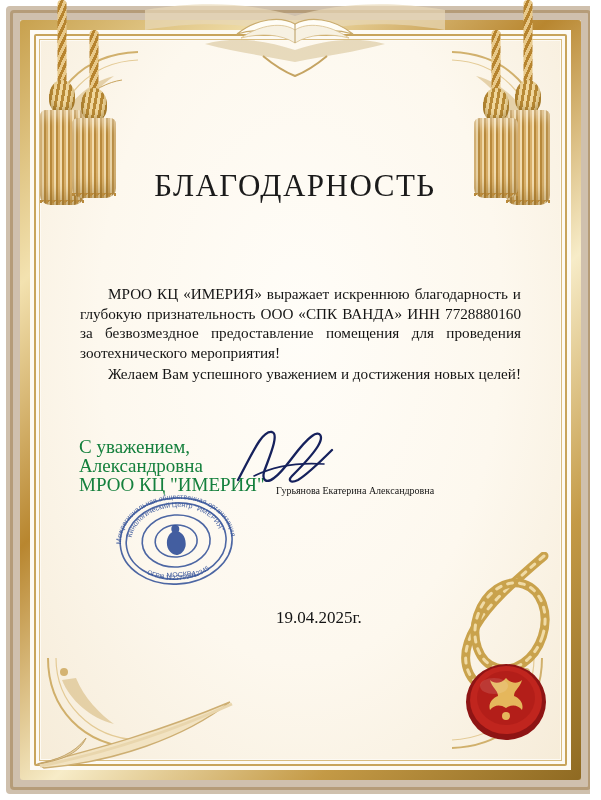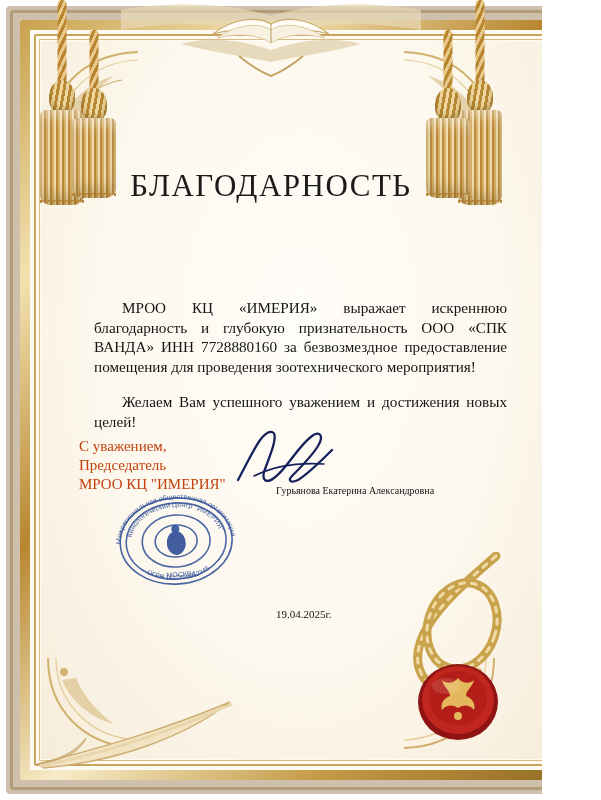--- a/index.html
+++ b/index.html
@@ -5,21 +5,21 @@
   html, body {
     margin: 0;
     padding: 0;
     background: #ffffff;
   }
   body {
     font-family: "Liberation Serif", serif;
   }
   .page {
     position: relative;
-    width: 542px;
+    width: 590px;
     height: 800px;
     overflow: hidden;
     background: #ffffff;
   }
 
   
   .frame-outer {
     position: absolute;
     left: 6px; top: 6px;
     width: 589px; height: 788px;
@@ -171,49 +171,49 @@
   .body-text {
     position: absolute;
     left: 78px;
     top: 282px;
     width: 445px;
     font-size: 15.2px;
     line-height: 19.5px;
     color: #141414;
     text-align: justify;
   }
-  .body-text p { margin: 16px; }
+  .body-text p { margin: 2px; }
   .body-text p.indent { text-indent: 28px; }
   .body-text p + p { margin-top: 0px; }
   .wish { margin-top: 2px !important; text-indent: 28px; }
 
   .signblock {
     position: absolute;
     left: 79px;
     top: 437px;
-    font-size: 15px;
+    font-size: 19px;
     line-height: 19px;
-    color: #c2410c;
+    color: #15803d;
   }
   .signblock div { white-space: nowrap; }
 
   .signer-name {
     position: absolute;
     left: 276px;
     top: 485px;
     font-size: 10px;
     color: #141414;
     white-space: nowrap;
   }
 
   .date {
     position: absolute;
     left: 276px;
     top: 608px;
-    font-size: 11px;
+    font-size: 17px;
     color: #141414;
   }
 
   
   .signature {
     position: absolute;
     left: 228px;
     top: 424px;
     width: 120px;
     height: 70px;
@@ -319,21 +319,21 @@
 
   <div class="title">БЛАГОДАРНОСТЬ</div>
 
   <div class="body-text">
     <p class="indent">МРОО КЦ «ИМЕРИЯ» выражает искреннюю благодарность и глубокую признательность ООО «СПК ВАНДА» ИНН 7728880160 за безвозмездное предоставление помещения для проведения зоотехнического мероприятия!</p>
     <p class="wish">Желаем Вам успешного уважением и достижения новых целей!</p>
   </div>
 
   <div class="signblock">
     <div>С уважением,</div>
-    <div>Председатель</div>
+    <div>Александровна</div>
     <div>МРОО КЦ "ИМЕРИЯ"</div>
   </div>
 
   <div class="signer-name">Гурьянова Екатерина Александровна</div>
 
   <svg class="signature" viewBox="0 0 120 70">
     <path d="M10 56 C24 30 34 6 44 8 C52 10 40 36 36 48 C34 56 38 60 46 54 C58 46 70 22 84 12 C92 6 96 12 90 22 C84 32 72 44 64 52 C60 56 62 60 70 56 C80 50 92 38 104 26" fill="none" stroke="#16215c" stroke-width="2.3" stroke-linecap="round"></path>
     <path d="M26 52 C42 44 66 38 96 40" fill="none" stroke="#16215c" stroke-width="1.6" stroke-linecap="round"></path>
   </svg>
 

